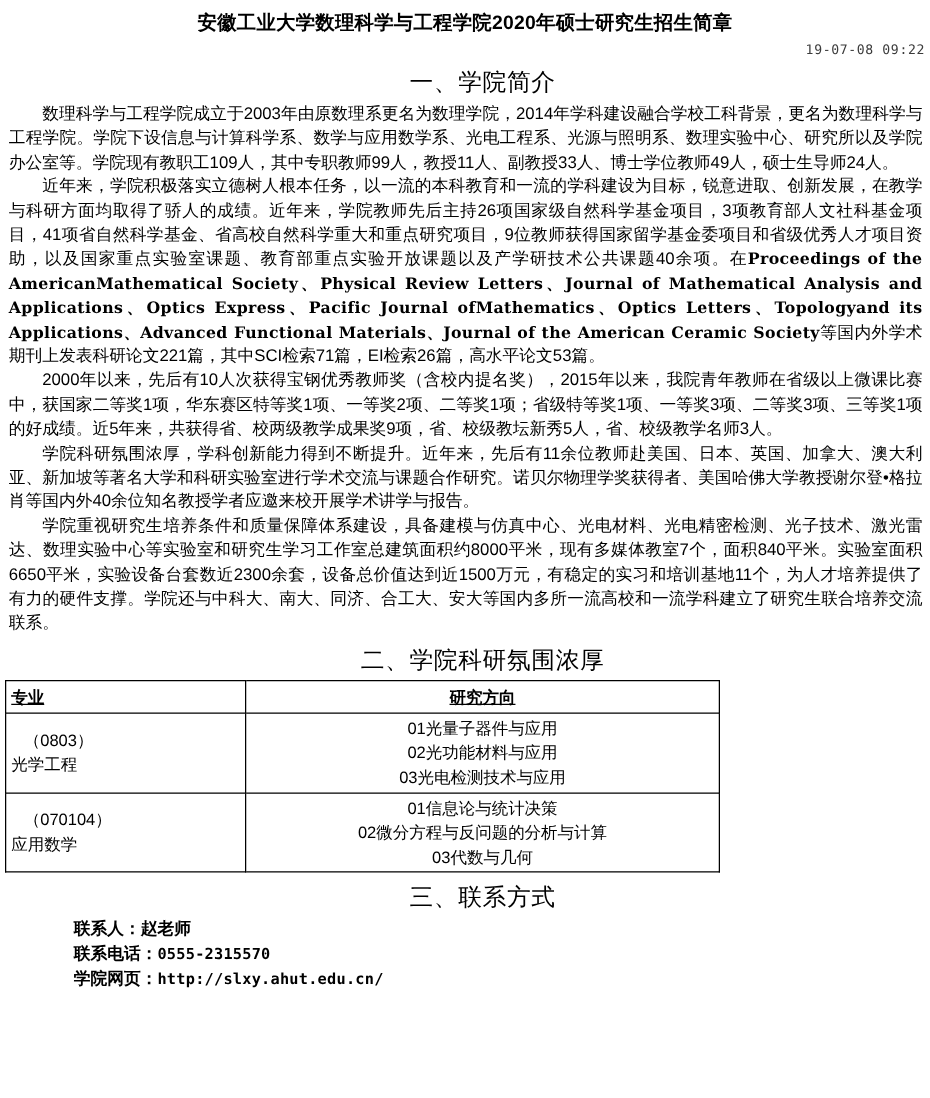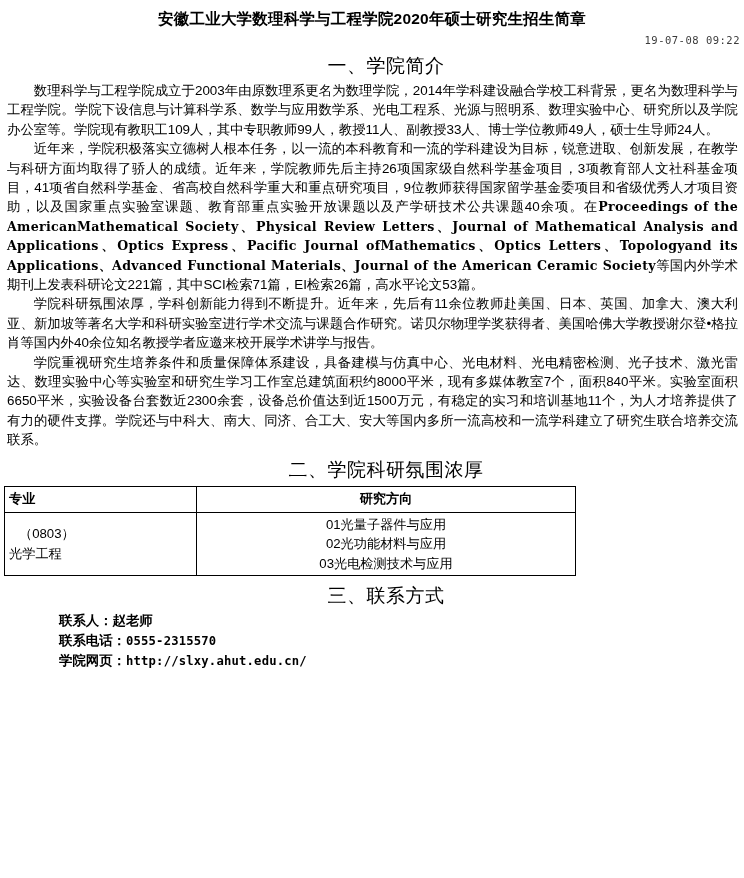--- a/index.html
+++ b/index.html
@@ -83,20 +83,21 @@
     vertical-align: middle;
     padding: 2px 4px 2px 4px;
   }
   .majors-table .col-major { width: 183px; }
   .majors-table .col-dir   { width: 370px; text-align: center; }
   .majors-table tr.header-row td {
     font-weight: bold;
     padding-top: 2px;
     padding-bottom: 2px;
     height: 21px;
+    text-decoration: underline;
   }
   .cell-major-code { display: block; padding-left: 10px; }
   .cell-major-name { display: block; }
   .dir-line { display: block; }
 
   
   .contact-list { margin: 2px 0 0 0; padding: 0; list-style: none; }
   .contact-item {
     font-size: 13.4px;
     line-height: 20px;
@@ -116,20 +117,21 @@
 
   <h1 class="doc-title">安徽工业大学数理科学与工程学院2020年硕士研究生招生简章</h1>
   <div class="doc-timestamp">19-07-08 09:22</div>
 
   <h2 class="section-heading">一、学院简介</h2>
 
   <p class="para">数理科学与工程学院成立于2003年由原数理系更名为数理学院，2014年学科建设融合学校工科背景，更名为数理科学与工程学院。学院下设信息与计算科学系、数学与应用数学系、光电工程系、光源与照明系、数理实验中心、研究所以及学院办公室等。学院现有教职工109人，其中专职教师99人，教授11人、副教授33人、博士学位教师49人，硕士生导师24人。</p>
 
   <p class="para"><span>近年来，学院积极落实立德树人根本任务，以一流的本科教育和一流的学科建设为目标，锐意进取、创新发展，在教学与科研方面均取得了骄人的成绩。近年来，学院教师先后主持26项国家级自然科学基金项目，3项教育部人文社科基金项目，41项省自然科学基金、省高校自然科学重大和重点研究项目，9位教师获得国家留学基金委项目和省级优秀人才项目资助，以及国家重点实验室课题、教育部重点实验开放课题以及产学研技术公共课题40余项。在</span><span class="journals">Proceedings of the AmericanMathematical Society、Physical Review Letters、Journal of Mathematical Analysis and Applications、Optics Express、Pacific Journal ofMathematics、Optics Letters、Topologyand its Applications、Advanced Functional Materials、Journal of the American Ceramic Society</span><span>等国内外学术期刊上发表科研论文221篇，其中SCI检索71篇，EI检索26篇，高水平论文53篇。</span></p>
 
+  <p class="para">2000年以来，先后有10人次获得宝钢优秀教师奖（含校内提名奖），2015年以来，我院青年教师在省级以上微课比赛中，获国家二等奖1项，华东赛区特等奖1项、一等奖2项、二等奖1项；省级特等奖1项、一等奖3项、二等奖3项、三等奖1项的好成绩。近5年来，共获得省、校两级教学成果奖9项，省、校级教坛新秀5人，省、校级教学名师3人。</p>
   <p class="para">学院科研氛围浓厚，学科创新能力得到不断提升。近年来，先后有11余位教师赴美国、日本、英国、加拿大、澳大利亚、新加坡等著名大学和科研实验室进行学术交流与课题合作研究。诺贝尔物理学奖获得者、美国哈佛大学教授谢尔登•格拉肖等国内外40余位知名教授学者应邀来校开展学术讲学与报告。</p>
   <p class="para">学院重视研究生培养条件和质量保障体系建设，具备建模与仿真中心、光电材料、光电精密检测、光子技术、激光雷达、数理实验中心等实验室和研究生学习工作室总建筑面积约8000平米，现有多媒体教室7个，面积840平米。实验室面积6650平米，实验设备台套数近2300余套，设备总价值达到近1500万元，有稳定的实习和培训基地11个，为人才培养提供了有力的硬件支撑。学院还与中科大、南大、同济、合工大、安大等国内多所一流高校和一流学科建立了研究生联合培养交流联系。</p>
 
   <h2 class="section-heading">二、学院科研氛围浓厚</h2>
 
   <table class="majors-table">
     <tbody>
       <tr class="header-row">
         <td class="col-major">专业</td>
         <td class="col-dir">研究方向</td>
@@ -140,20 +142,31 @@
           <span class="cell-major-code">（0803）</span>
           <span class="cell-major-name">光学工程</span>
         </td>
         <td class="col-dir">
           <span class="dir-line">01光量子器件与应用</span>
           <span class="dir-line">02光功能材料与应用</span>
           <span class="dir-line">03光电检测技术与应用</span>
         </td>
       </tr>
 
+      <tr>
+        <td class="col-major">
+          <span class="cell-major-code">（070104）</span>
+          <span class="cell-major-name">应用数学</span>
+        </td>
+        <td class="col-dir">
+          <span class="dir-line">01信息论与统计决策</span>
+          <span class="dir-line">02微分方程与反问题的分析与计算</span>
+          <span class="dir-line">03代数与几何</span>
+        </td>
+      </tr>
     </tbody>
   </table>
 
   <h2 class="section-heading">三、联系方式</h2>
 
   <ul class="contact-list">
     <li class="contact-item"><span>联系人：</span><span>赵老师</span></li>
     <li class="contact-item"><span>联系电话：</span><span class="mono-val">0555-2315570</span></li>
     <li class="contact-item"><span>学院网页：</span><span class="mono-val">http://slxy.ahut.edu.cn/</span></li>
   </ul>

